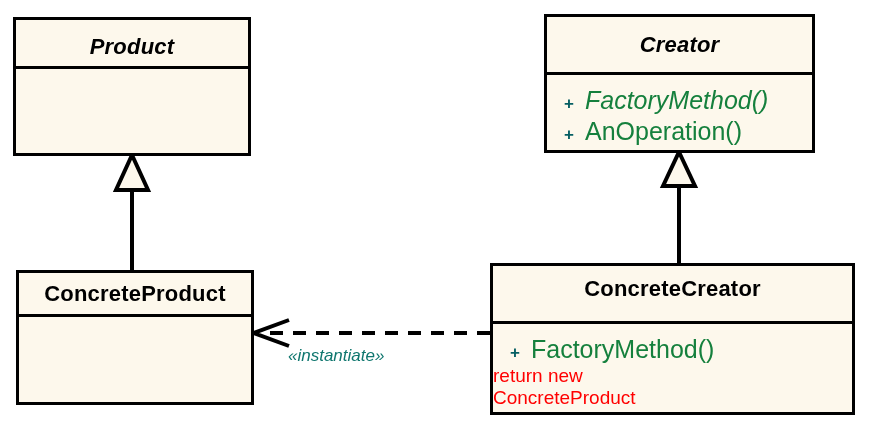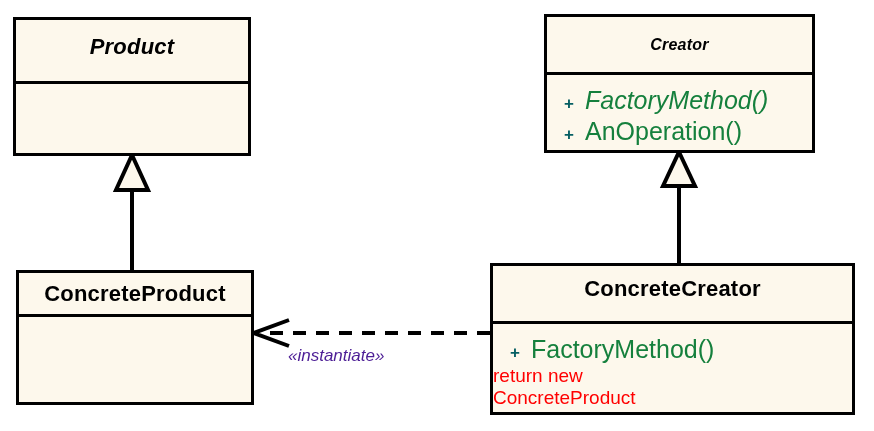--- a/index.html
+++ b/index.html
@@ -79,21 +79,21 @@
     position: absolute;
     top: 0;
     left: 0;
     width: 874px;
     height: 431px;
     overflow: visible;
     pointer-events: none;
   }
   .stereotype {
     position: absolute;
-    color: #4c1d95;
+    color: #0f766e;
     font-style: italic;
     font-size: 17px;
     white-space: nowrap;
   }
 </style>
 </head>
 <body>
 
 <div id="canvas">
 
@@ -111,27 +111,27 @@
 
     <g>
       <line x1="490" y1="333" x2="268" y2="333" stroke="#000000" stroke-width="4" stroke-dasharray="13 10"></line>
       <polyline points="289,320 254,333 289,346" fill="none" stroke="#000000" stroke-width="4" stroke-linecap="butt" stroke-linejoin="miter"></polyline>
     </g>
   </svg>
 
   <div class="stereotype" style="left:288px; top:346px;">«instantiate»</div>
 
   <div class="uml-class" style="left:13px; top:17px; width:238px; height:139px;">
-    <div class="uml-title abstract" style="height:61px; line-height:53px; font-size:22px;">Product</div>
+    <div class="uml-title abstract" style="height:46px; line-height:53px; font-size:22px;">Product</div>
     <div class="uml-sep"></div>
     <div class="uml-body" style="height:80px;"></div>
   </div>
 
   <div class="uml-class" style="left:544px; top:14px; width:271px; height:139px;">
-    <div class="uml-title abstract" style="height:55px; line-height:55px; font-size:16px;">Creator</div>
+    <div class="uml-title abstract" style="height:55px; line-height:55px; font-size:22px;">Creator</div>
     <div class="uml-sep"></div>
     <div class="uml-body" style="height:78px; padding-top:12px;">
       <div class="member">
         <span class="vis">+</span>
         <span class="sig abstract">FactoryMethod()</span>
       </div>
       <div class="member" style="margin-top:5px;">
         <span class="vis">+</span>
         <span class="sig">AnOperation()</span>
       </div>

